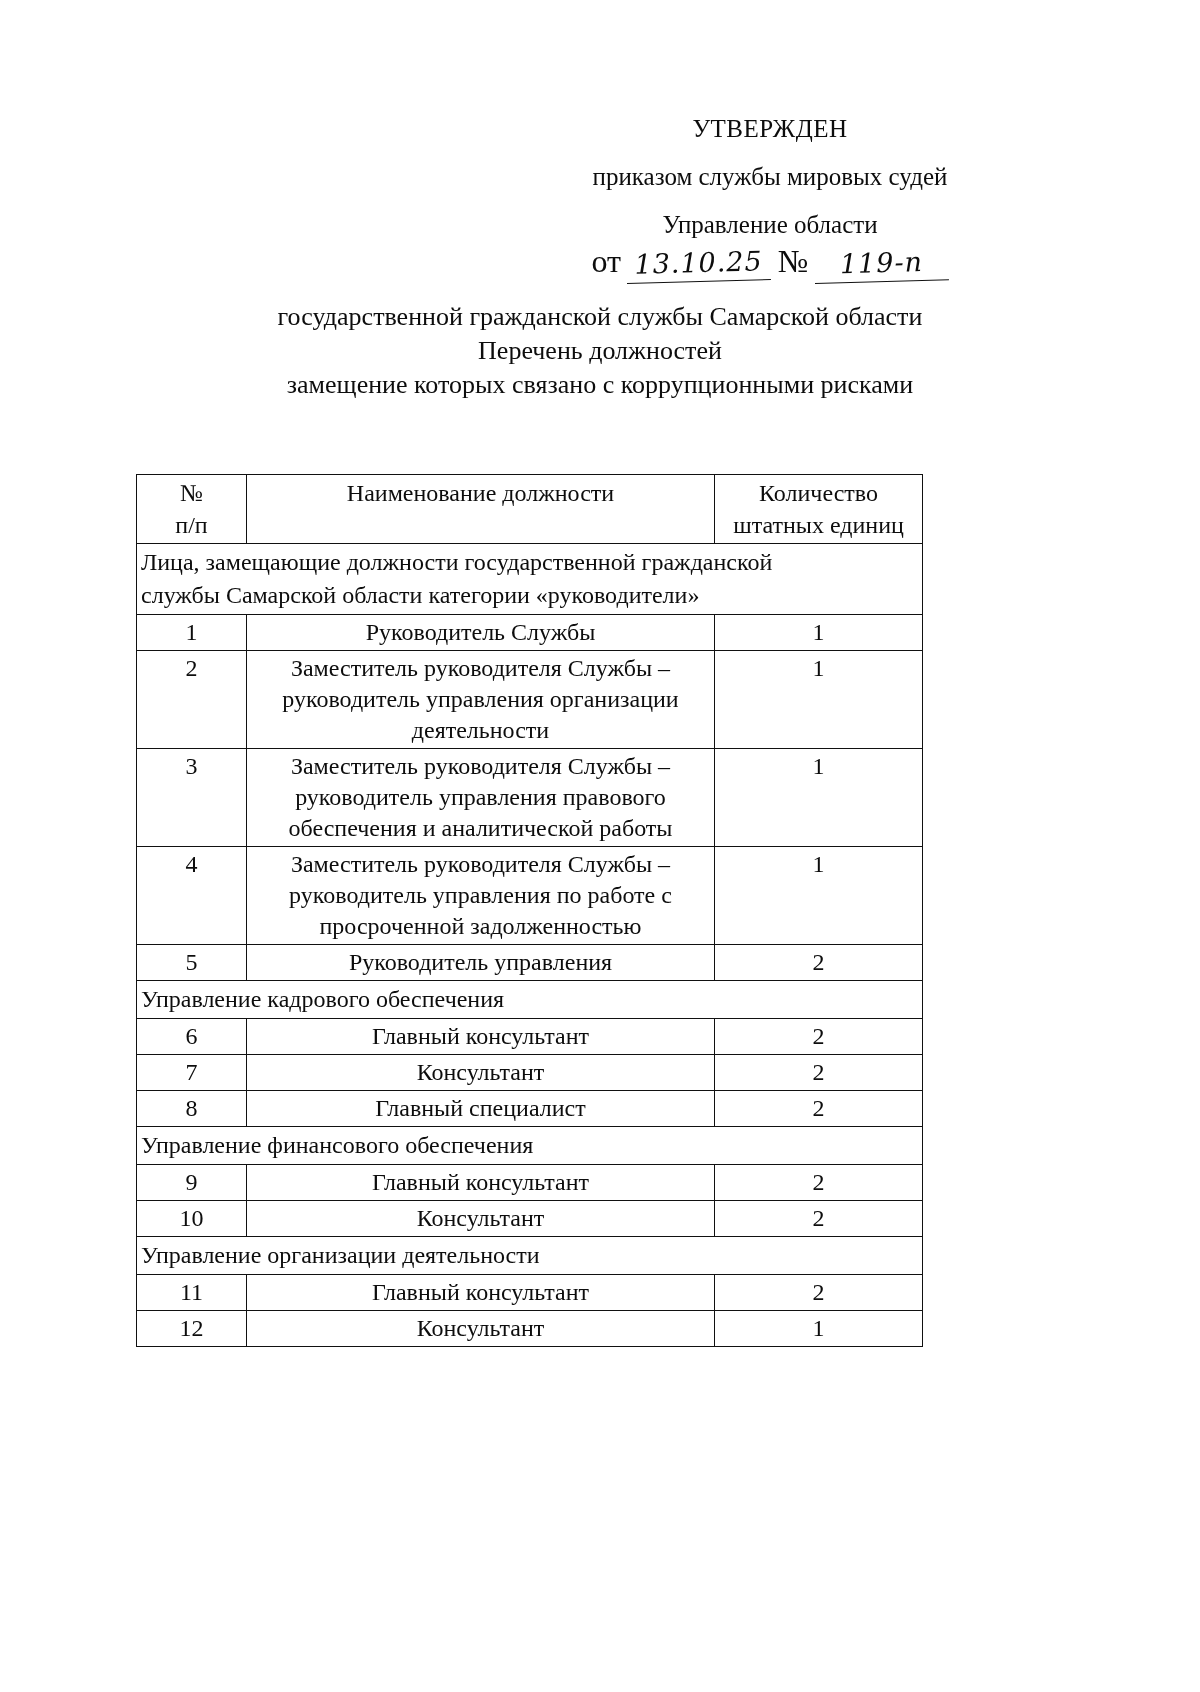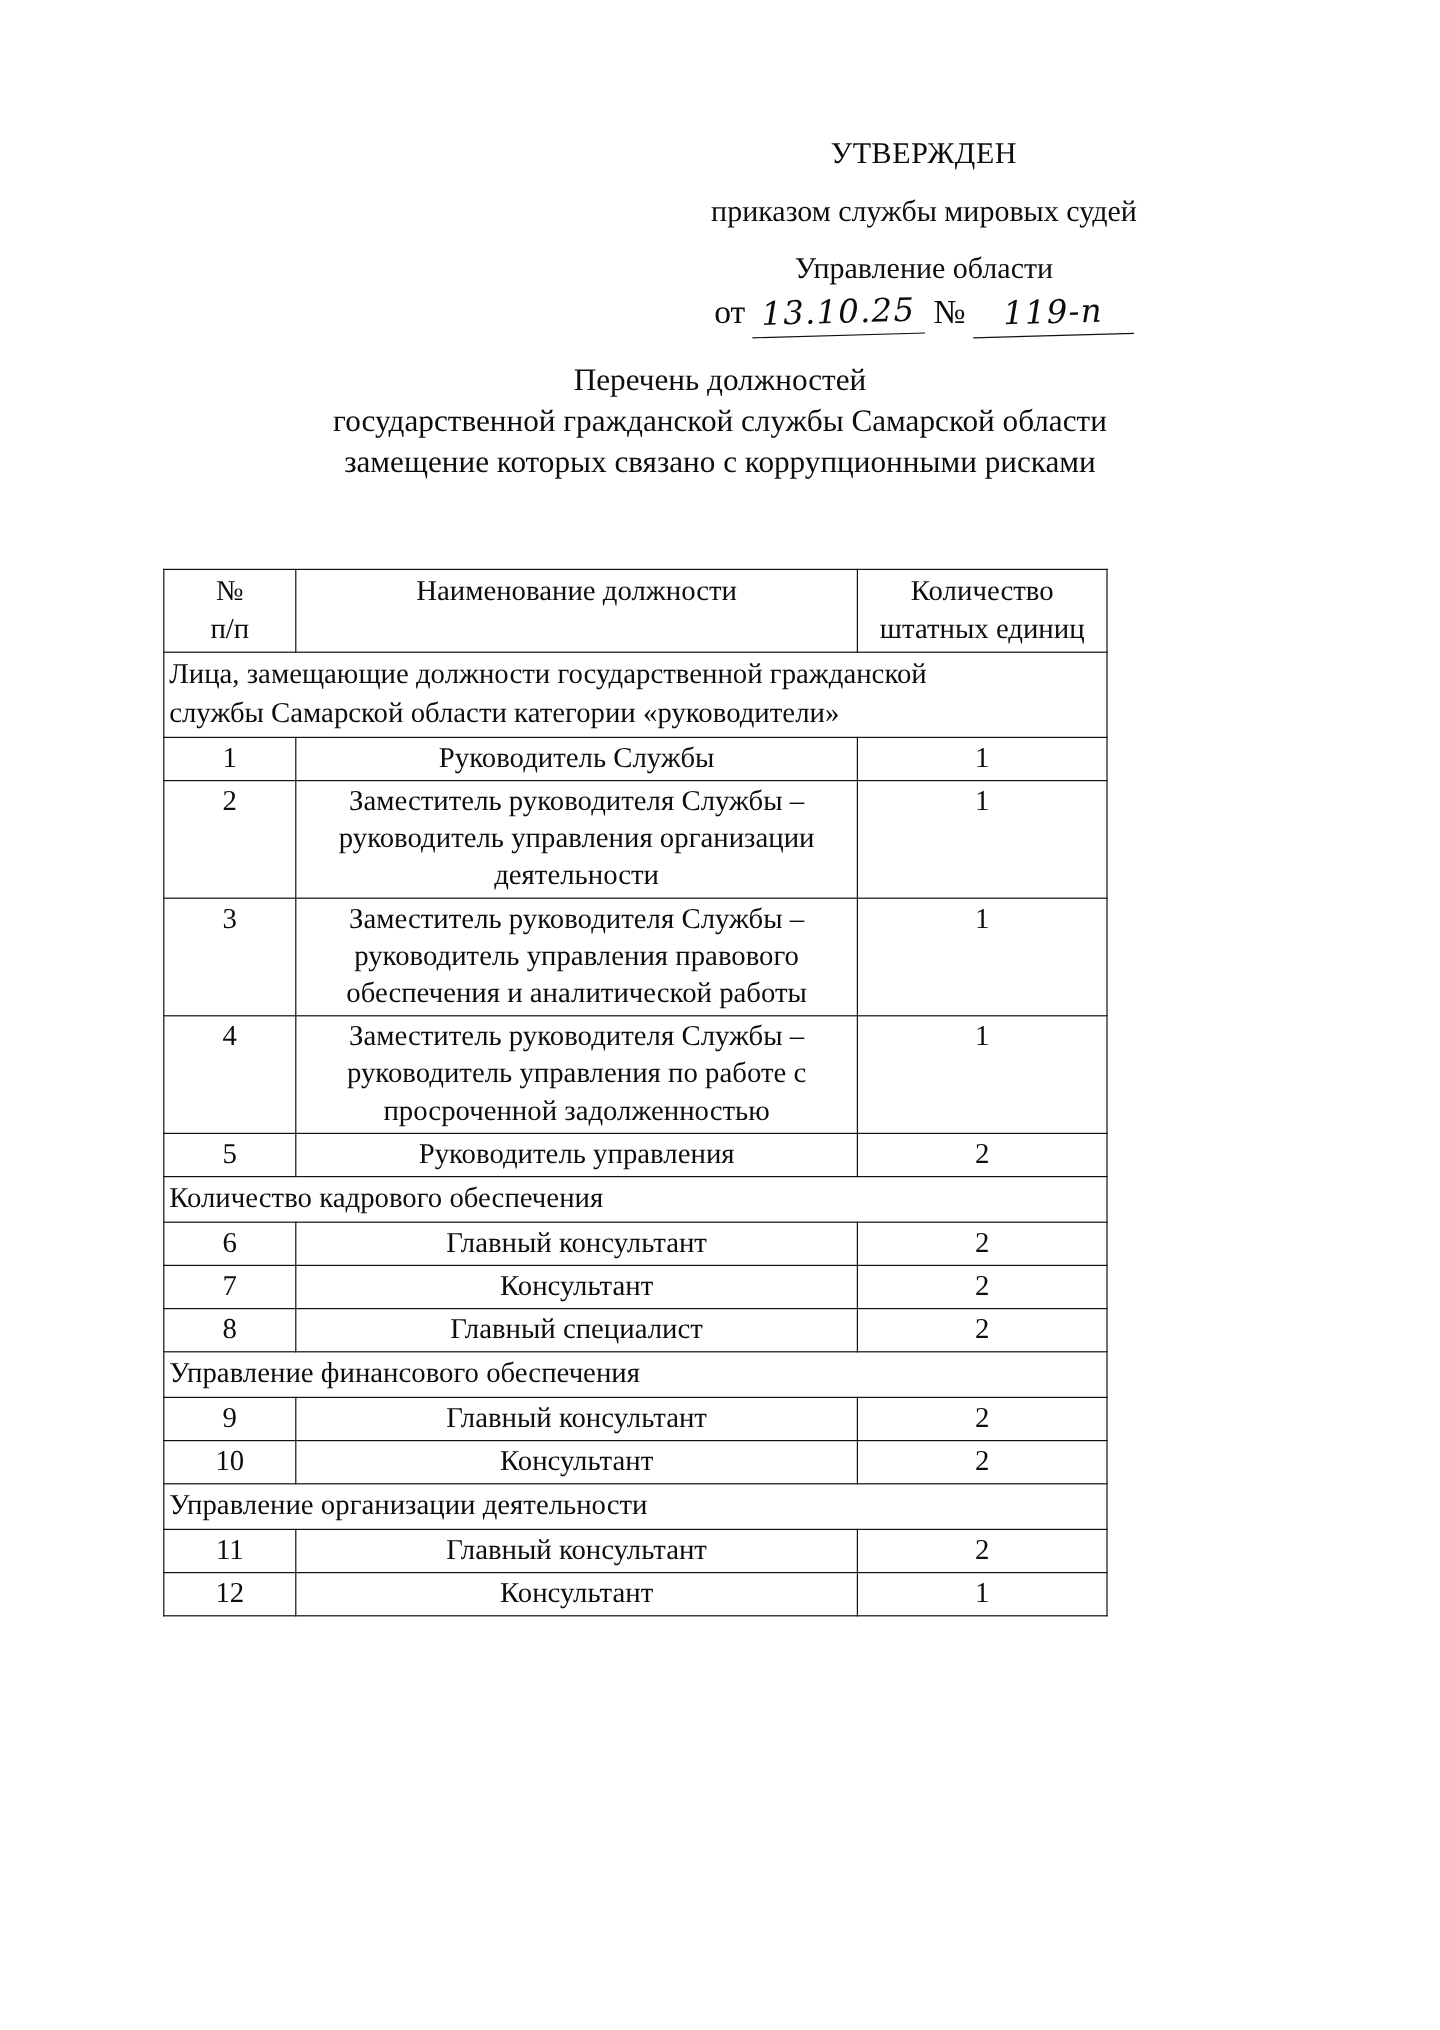--- a/index.html
+++ b/index.html
@@ -44,21 +44,21 @@
     margin-top: 14px;
   }
   .approval .dateline {
     display: block;
     margin-top: 2px;
     white-space: nowrap;
     text-align: center;
   }
   .dateline .ot,
   .dateline .num-sign {
-    font-size: 28px;
+    font-size: 32px;
     vertical-align: baseline;
   }
   .handwritten {
     display: inline-block;
     font-family: "DejaVu Serif", serif;
     font-style: italic;
     font-size: 27px;
     letter-spacing: 1px;
     border-bottom: 1.6px solid #111;
     padding: 0 8px 1px 8px;
@@ -156,22 +156,22 @@
     <span class="line3">Управление области</span>
     <span class="dateline">
       <span class="ot">от</span>
       <span class="handwritten date">13.10.25</span>
       <span class="num-sign">№</span>
       <span class="handwritten num">119-п</span>
     </span>
   </div>
 
   <div class="doc-title">
+    <span>государственной гражданской службы Самарской области</span>
     <span>Перечень должностей</span>
-    <span>государственной гражданской службы Самарской области</span>
     <span>замещение которых связано с коррупционными рисками</span>
   </div>
 
   <div class="table-wrap">
     <table class="listing">
       <colgroup>
         <col class="c-num">
         <col class="c-name">
         <col class="c-qty">
       </colgroup>
@@ -233,21 +233,21 @@
           </tr>
           <tr>
             <td class="idx">5</td>
             <td class="pos">
               <span class="pl">Руководитель управления</span>
             </td>
             <td class="qty">2</td>
           </tr>
           <tr>
             <td class="section-cell" colspan="3">
-              <span class="sl">Количество кадрового обеспечения</span>
+              <span class="sl">Управление кадрового обеспечения</span>
             </td>
           </tr>
           <tr>
             <td class="idx">6</td>
             <td class="pos">
               <span class="pl">Главный консультант</span>
             </td>
             <td class="qty">2</td>
           </tr>
           <tr>

